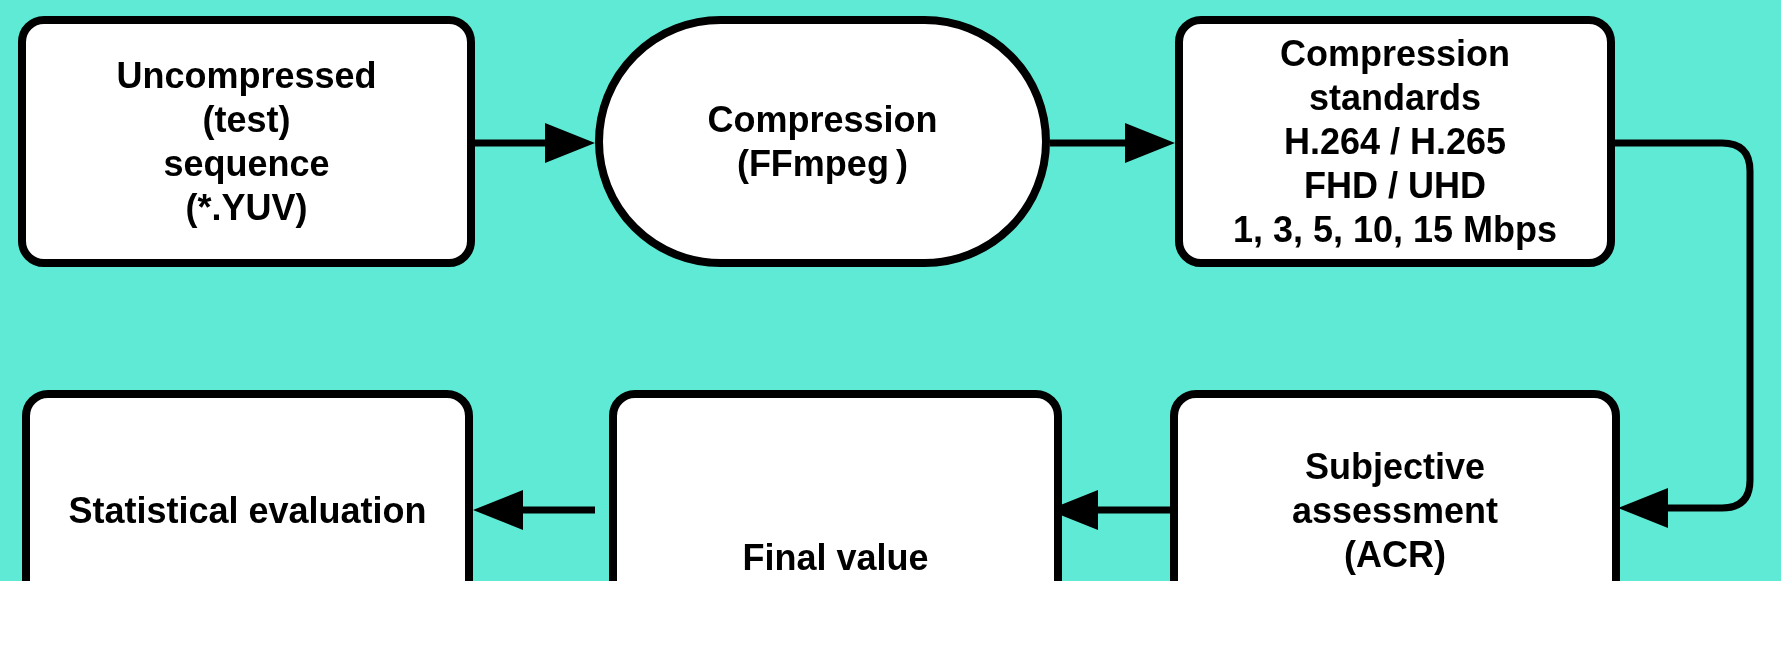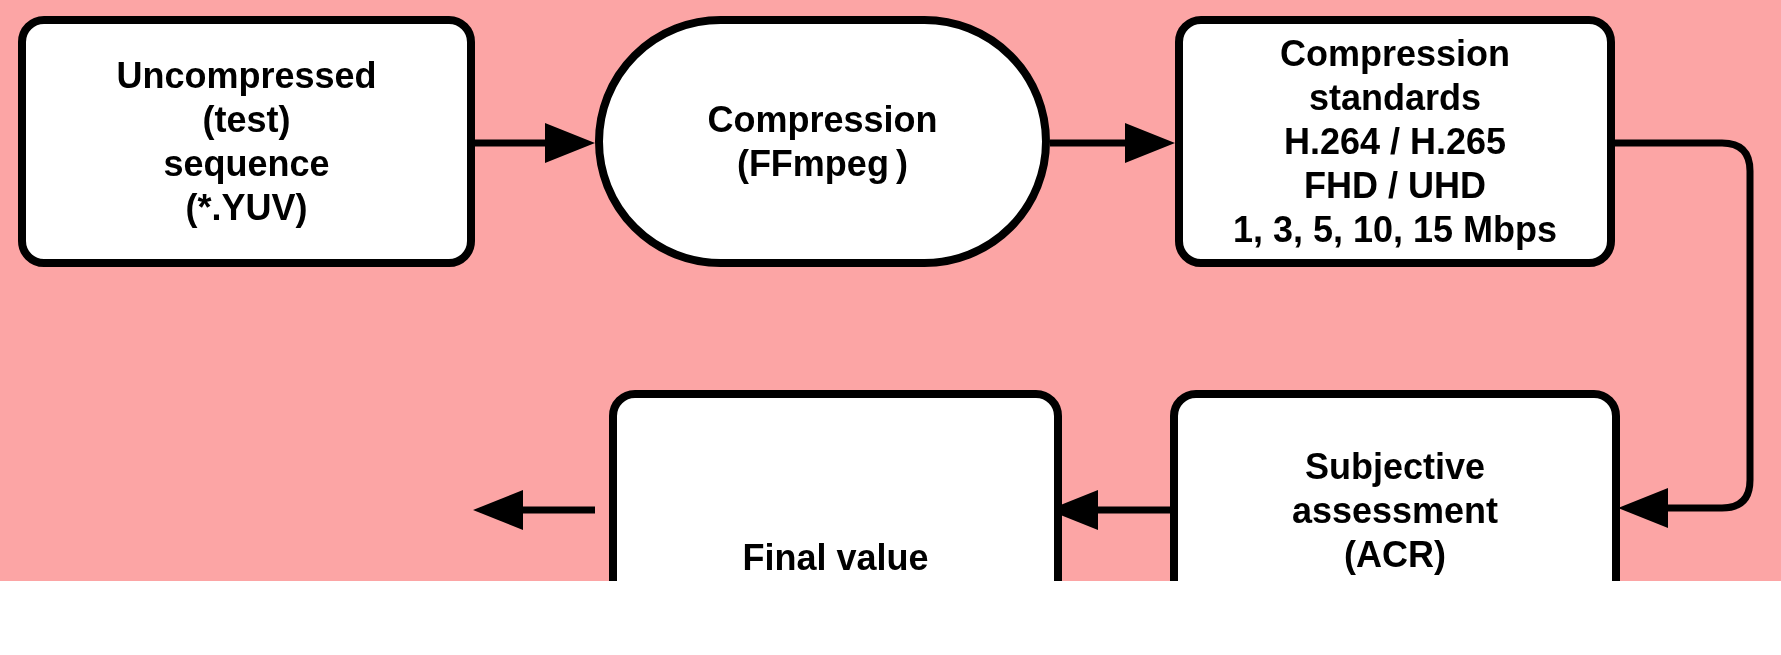--- a/index.html
+++ b/index.html
@@ -4,21 +4,21 @@
 <style>
   html, body {
     margin: 0;
     padding: 0;
     background: #ffffff;
   }
   .canvas {
     position: relative;
     width: 1781px;
     height: 581px;
-    background: #fca5a5;
+    background: #5eead4;
     font-family: "Liberation Sans", sans-serif;
     overflow: hidden;
   }
   .node {
     position: absolute;
     box-sizing: border-box;
     background: #ffffff;
     border: 8px solid #000000;
     border-radius: 26px;
     display: flex;
@@ -110,14 +110,17 @@
     <span class="node-label">Subjective
 assessment
 (ACR)</span>
   </div>
 
   <div class="node" id="node-final">
     <span class="node-label">Final value
 MOS Scale &nbsp;&lt;1;5&gt;</span>
   </div>
 
+  <div class="node" id="node-statistical">
+    <span class="node-label">Statistical evaluation</span>
+  </div>
 
 </div>
 
 </body></html>

